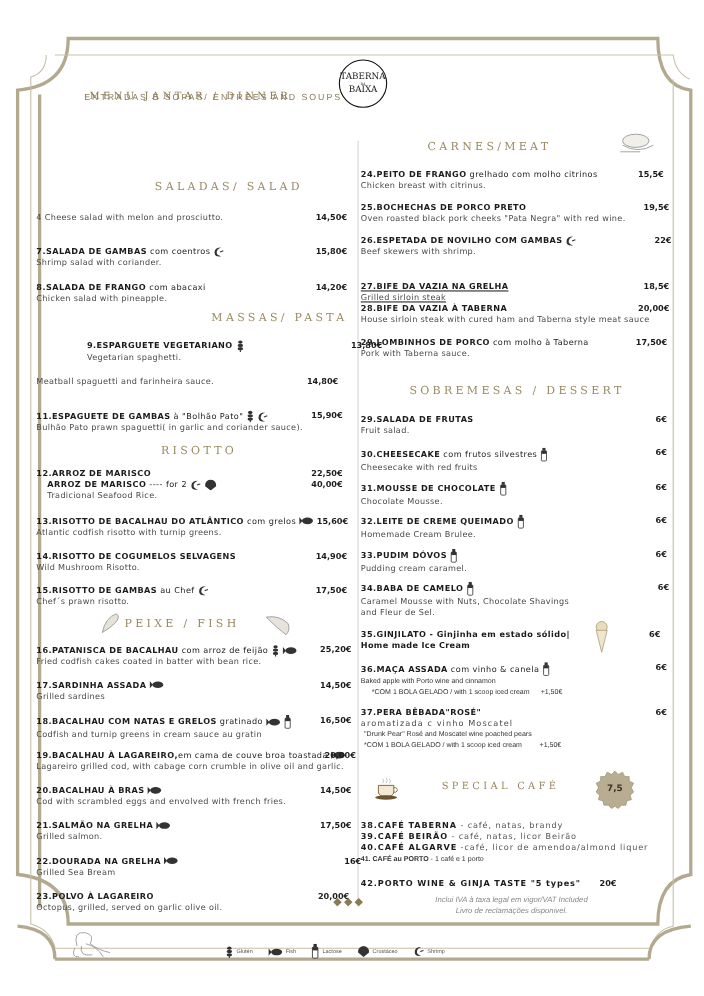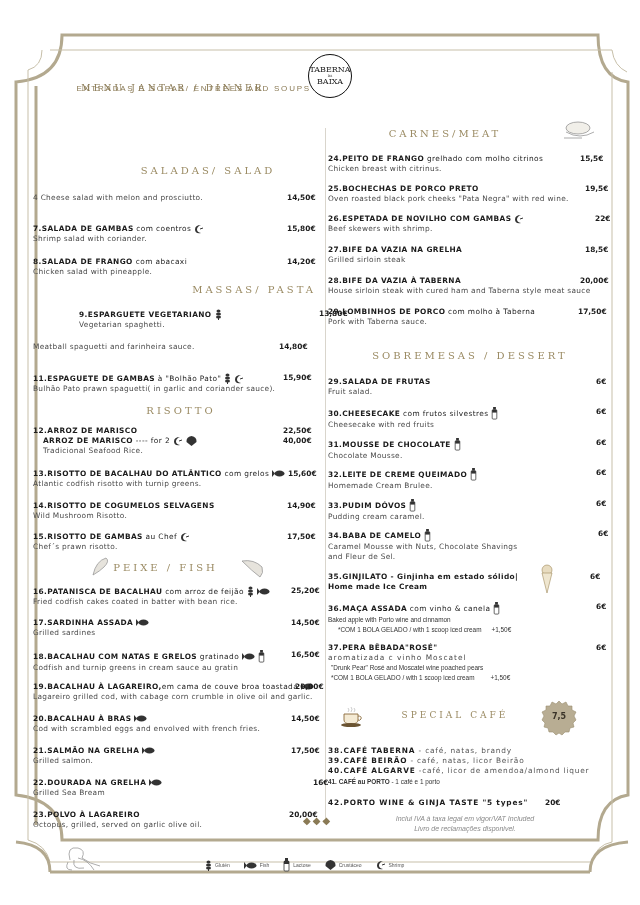--- a/index.html
+++ b/index.html
@@ -269,21 +269,21 @@
       <span class="price" style="left:257px">19,5€</span>
     </div>
     <div class="item" style="left: 328px; top: 214px;">
       <div class="name"><span>26.ESPETADA DE NOVILHO COM GAMBAS</span><span class="light"></span><span style="margin-left:3px;"><svg class="ic" width="10" height="10" viewBox="0 0 10 10">
             <path d="M7 1 Q1 1 1 5.5 Q1 10 7 9 Q3 8 3 5.5 Q3 2.5 7 1 Z" fill="#333"></path>
             <path d="M6 5 L9 4" stroke="#333" stroke-width="1"></path>
           </svg></span></div>
       <div class="desc">Beef skewers with shrimp.</div>
       <span class="price" style="left:267px">22€</span>
     </div>
-    <div class="item" style="left: 328px; top: 245px;">
+    <div class="item" style="left: 328px; top: 256px; text-decoration: underline;">
       <div class="name"><span>27.BIFE DA VAZIA NA GRELHA</span><span class="light"></span></div>
       <div class="desc">Grilled sirloin steak</div>
       <span class="price" style="left:257px">18,5€</span>
     </div>
     <div class="item" style="left: 328px; top: 276px;">
       <div class="name"><span>28.BIFE DA VAZIA À TABERNA</span><span class="light"></span></div>
       <div class="desc">House sirloin steak with cured ham and Taberna style meat sauce</div>
       <span class="price" style="left:252px">20,00€</span>
     </div>
     <div class="item" style="left: 328px; top: 307px;">

